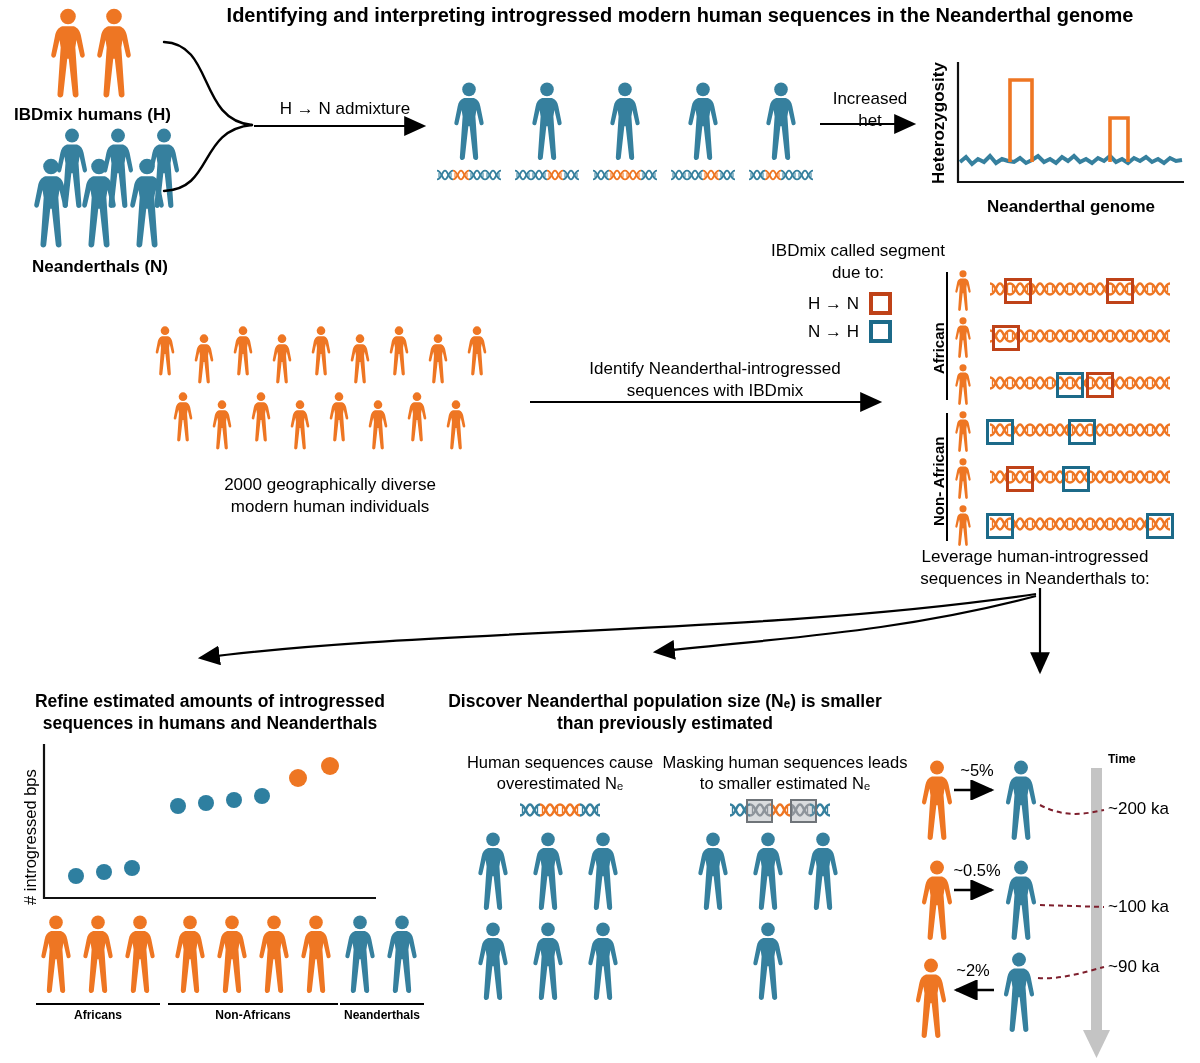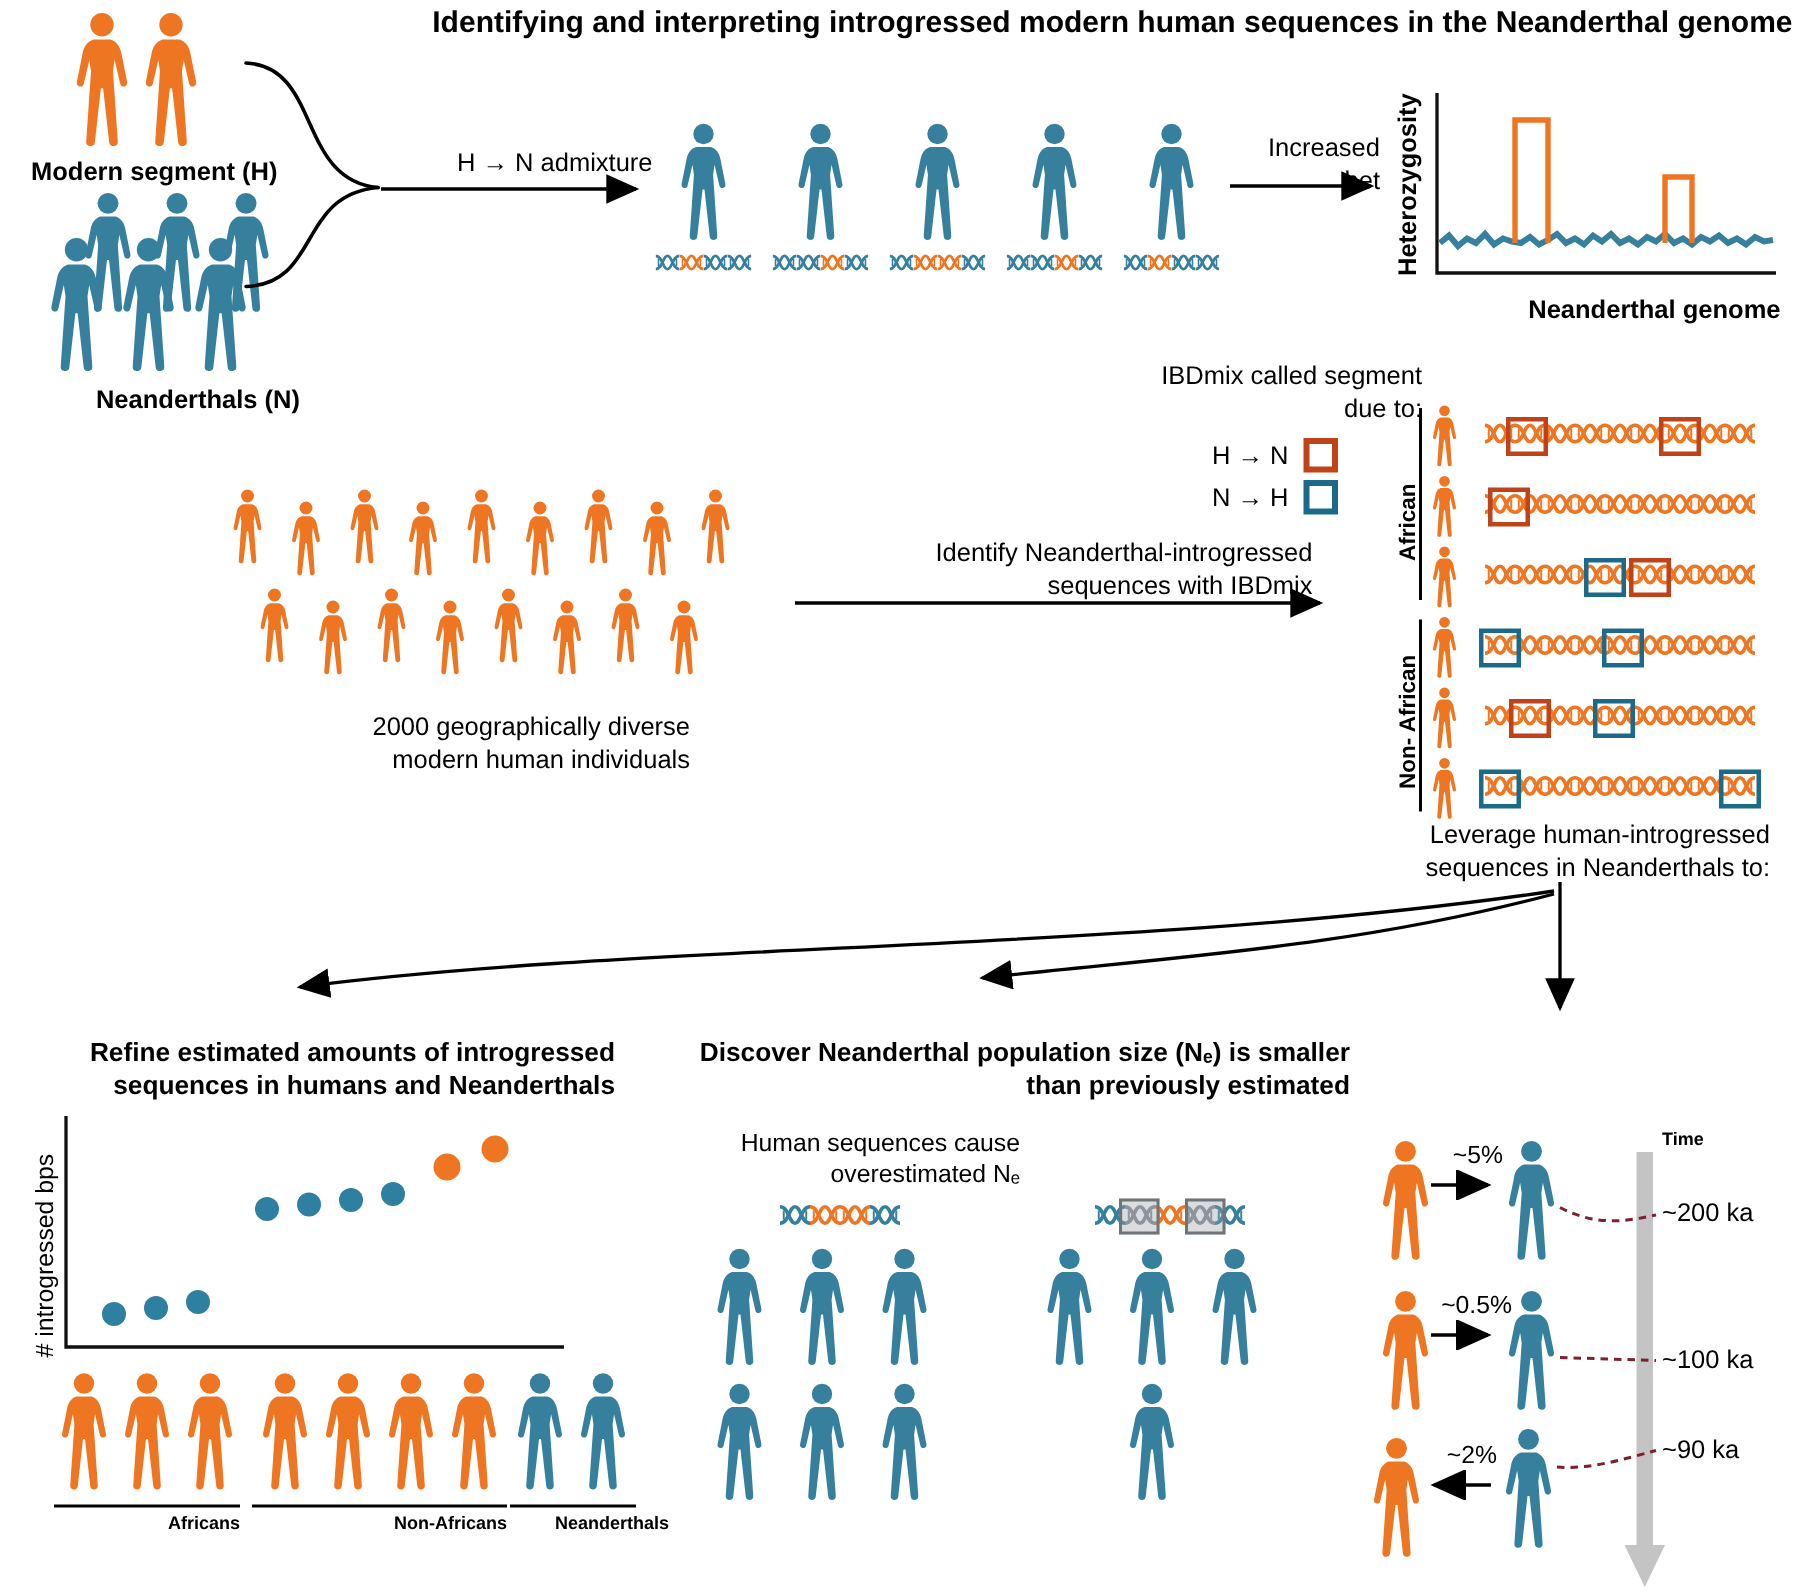--- a/index.html
+++ b/index.html
@@ -1,18 +1,18 @@
 <!DOCTYPE html>
 <html><head>
 <meta charset="utf-8">
 <style>
   html,body{margin:0;padding:0;background:#fff;font-family:"Liberation Sans",sans-serif;color:#000;}
   #fig{position:relative;width:1200px;height:1063px;background:#fff;overflow:hidden;}
   .abs{position:absolute;}
-  .c{text-align:right;}
+  .c{text-align:center;}
   .b{font-weight:700;}
   .t17{font-size:17px;line-height:1.3;}
   .t16{font-size:16.5px;line-height:1.3;}
   .t15{font-size:15px;line-height:1.2;}
   .t18{font-size:12px;line-height:1.2;}
   .t20{font-size:20px;line-height:1.25;}
   .t175{font-size:17.5px;line-height:1.28;}
   .nw{white-space:nowrap;}
   .rot{transform:rotate(-90deg);transform-origin:0 0;white-space:nowrap;}
   .po{color:#EE7623;}
@@ -59,21 +59,21 @@
   </svg>
 
   <div class="abs b t20 c" style="left:165px;top:3px;width:1030px">Identifying and interpreting introgressed modern human sequences in the Neanderthal genome</div>
 
   <svg class="abs po" style="left:46px;top:8px" width="44" height="94">
       <use href="#person"></use>
     </svg>
   <svg class="abs po" style="left:92px;top:8px" width="44" height="94">
       <use href="#person"></use>
     </svg>
-  <div class="abs b t17 c" style="left:0;top:104px;width:185px">Modern segment (H)</div>
+  <div class="abs b t17 c" style="left:0;top:104px;width:185px">IBDmix humans (H)</div>
 
   <svg class="abs pb" style="left:50px;top:128px" width="44" height="84">
       <use href="#person"></use>
     </svg>
   <svg class="abs pb" style="left:96px;top:128px" width="44" height="84">
       <use href="#person"></use>
     </svg>
   <svg class="abs pb" style="left:142px;top:128px" width="44" height="84">
       <use href="#person"></use>
     </svg>
@@ -434,20 +434,21 @@
   <svg class="abs pb" style="left:470px;top:922px" width="46" height="82">
       <use href="#person"></use>
     </svg>
   <svg class="abs pb" style="left:525px;top:922px" width="46" height="82">
       <use href="#person"></use>
     </svg>
   <svg class="abs pb" style="left:580px;top:922px" width="46" height="82">
       <use href="#person"></use>
     </svg>
 
+  <div class="abs t16 c" style="left:660px;top:752px;width:250px">Masking human sequences leads to smaller estimated Nₑ</div>
   <div class="abs" style="left:725px;top:802px;width:110px;height:16px">
     <svg class="cb" width="110" height="16" viewBox="0 0 100 16">
       <use href="#dnaseg" x="0" width="20" height="16"></use>
         <use href="#dnaseg" x="20" width="20" height="16" class="cg"></use>
         <use href="#dnaseg" x="40" width="20" height="16" class="co"></use>
         <use href="#dnaseg" x="60" width="20" height="16" class="cg"></use>
         <use href="#dnaseg" x="80" width="20" height="16"></use>
     </svg>
     <div class="abs" style="left:21px;top:-3px;width:23px;height:20px;border:2.5px solid #6F7479;background:rgba(150,155,160,0.35)"></div>
     <div class="abs" style="left:65px;top:-3px;width:23px;height:20px;border:2.5px solid #6F7479;background:rgba(150,155,160,0.35)"></div>

